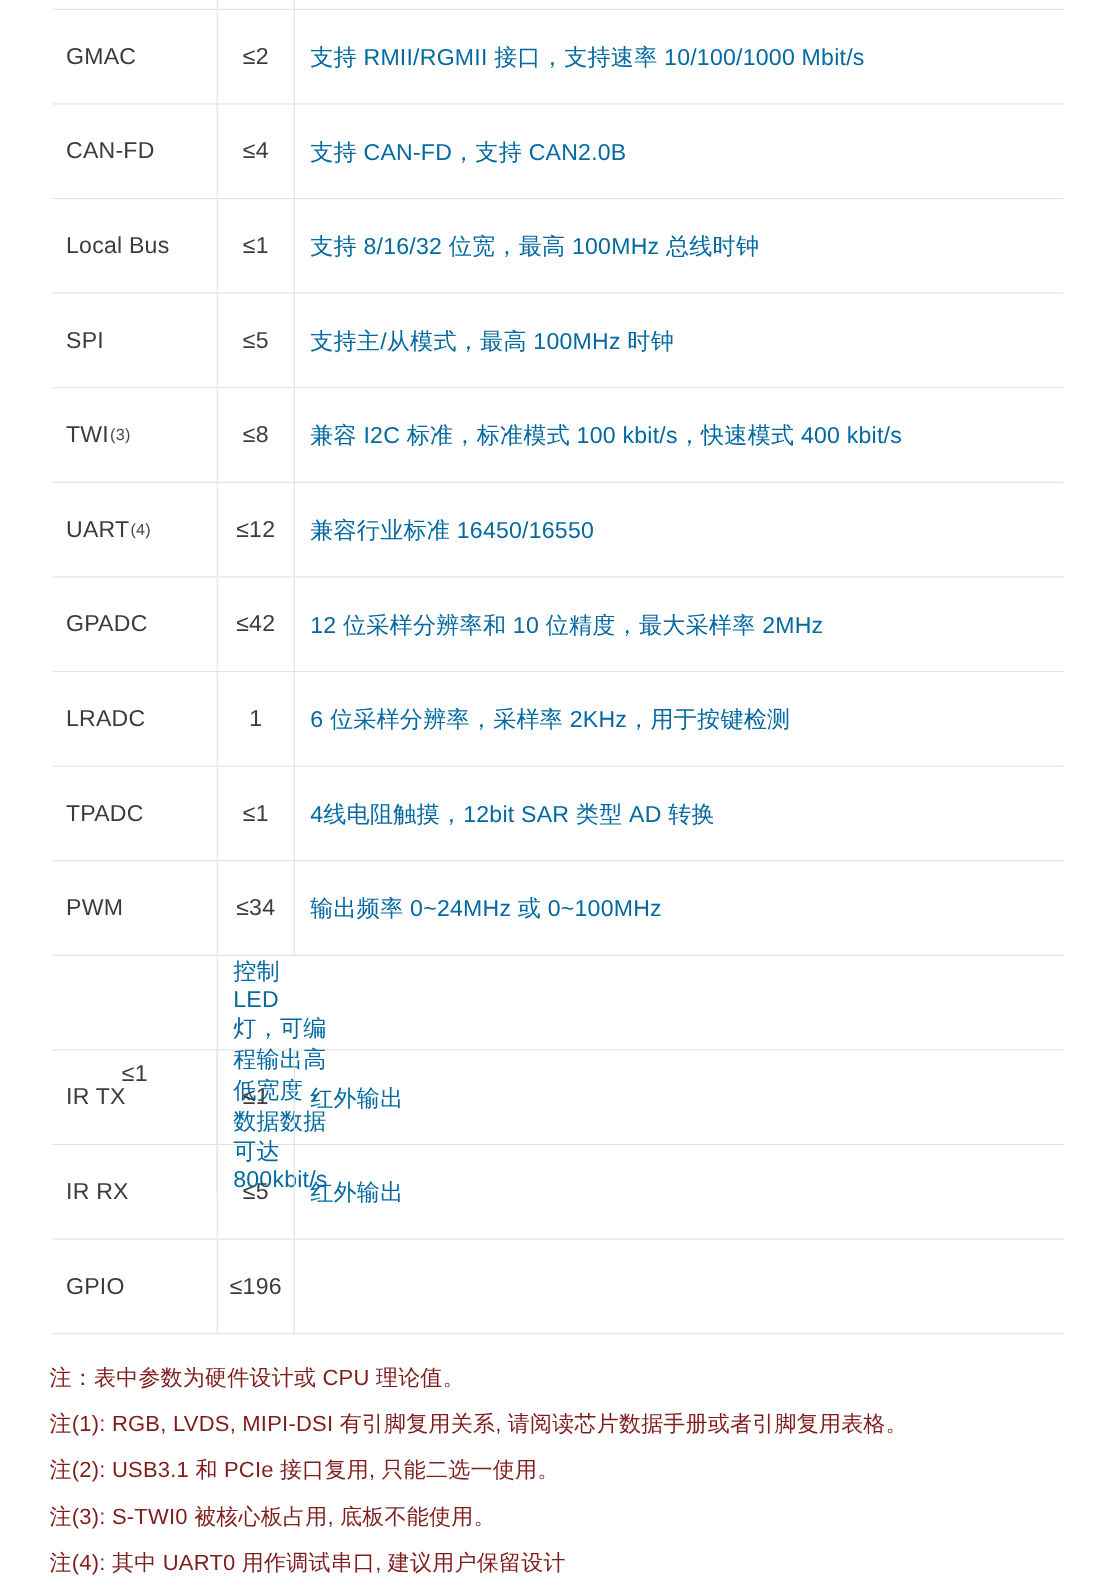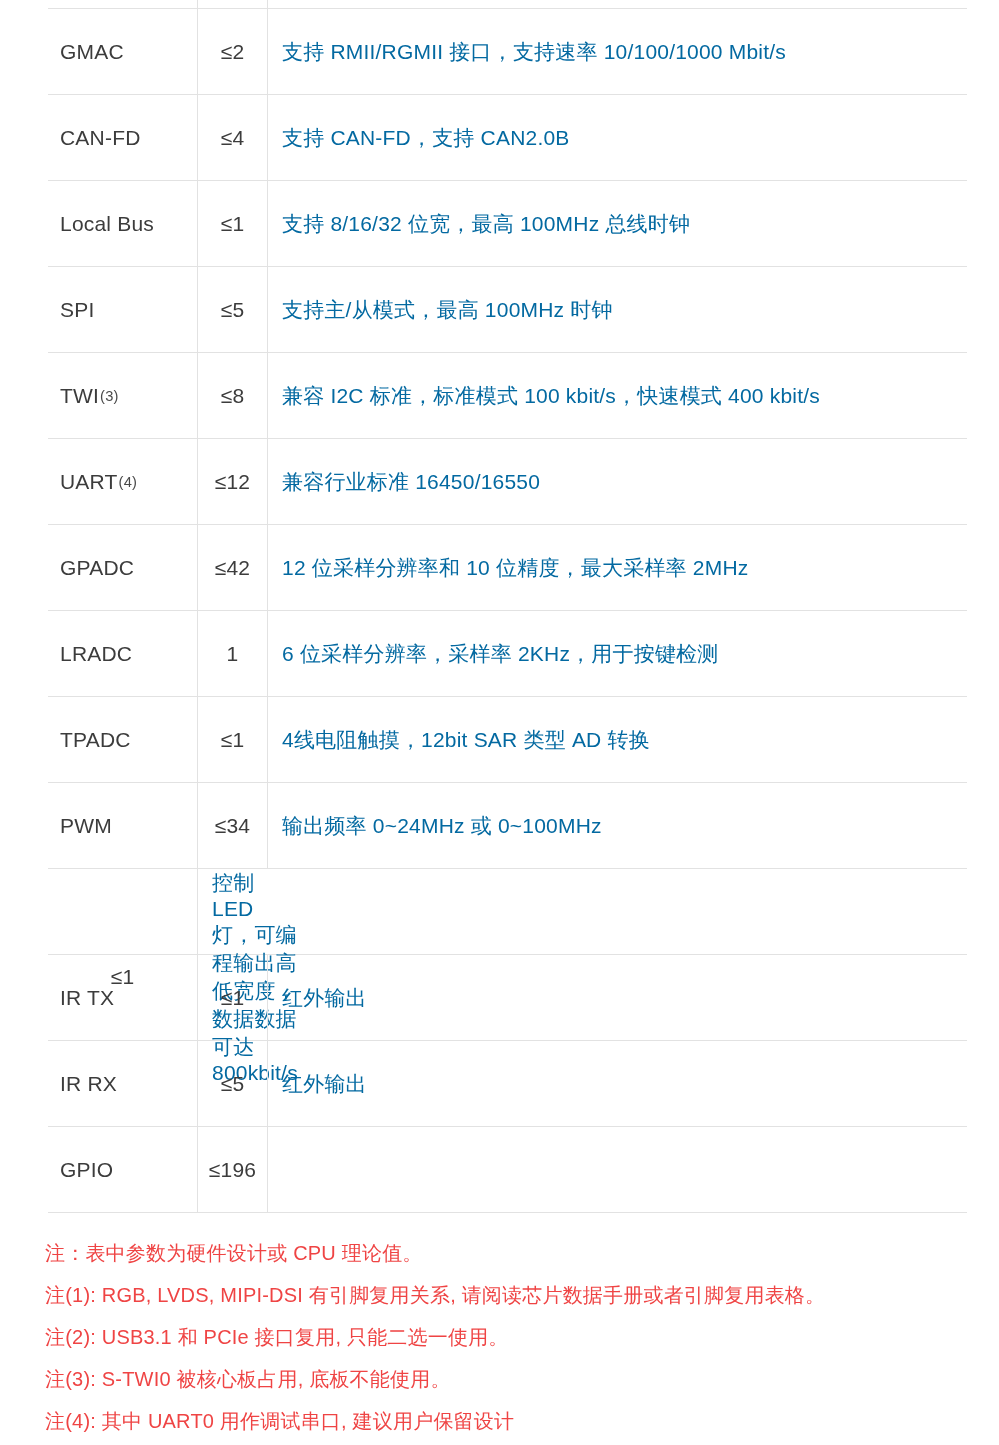--- a/index.html
+++ b/index.html
@@ -59,21 +59,21 @@
   }
   .notes {
     position: absolute;
     left: 45px;
     top: 1232px;
     width: 930px;
   }
   .note-line {
     font-size: 20px;
     line-height: 42px;
-    color: #ef4444;
+    color: #7f1d1d;
     letter-spacing: 0.2px;
     white-space: nowrap;
   }
 </style>
 </head>
 <body>
 
 <div class="page">
 
   <div class="spec-table">

